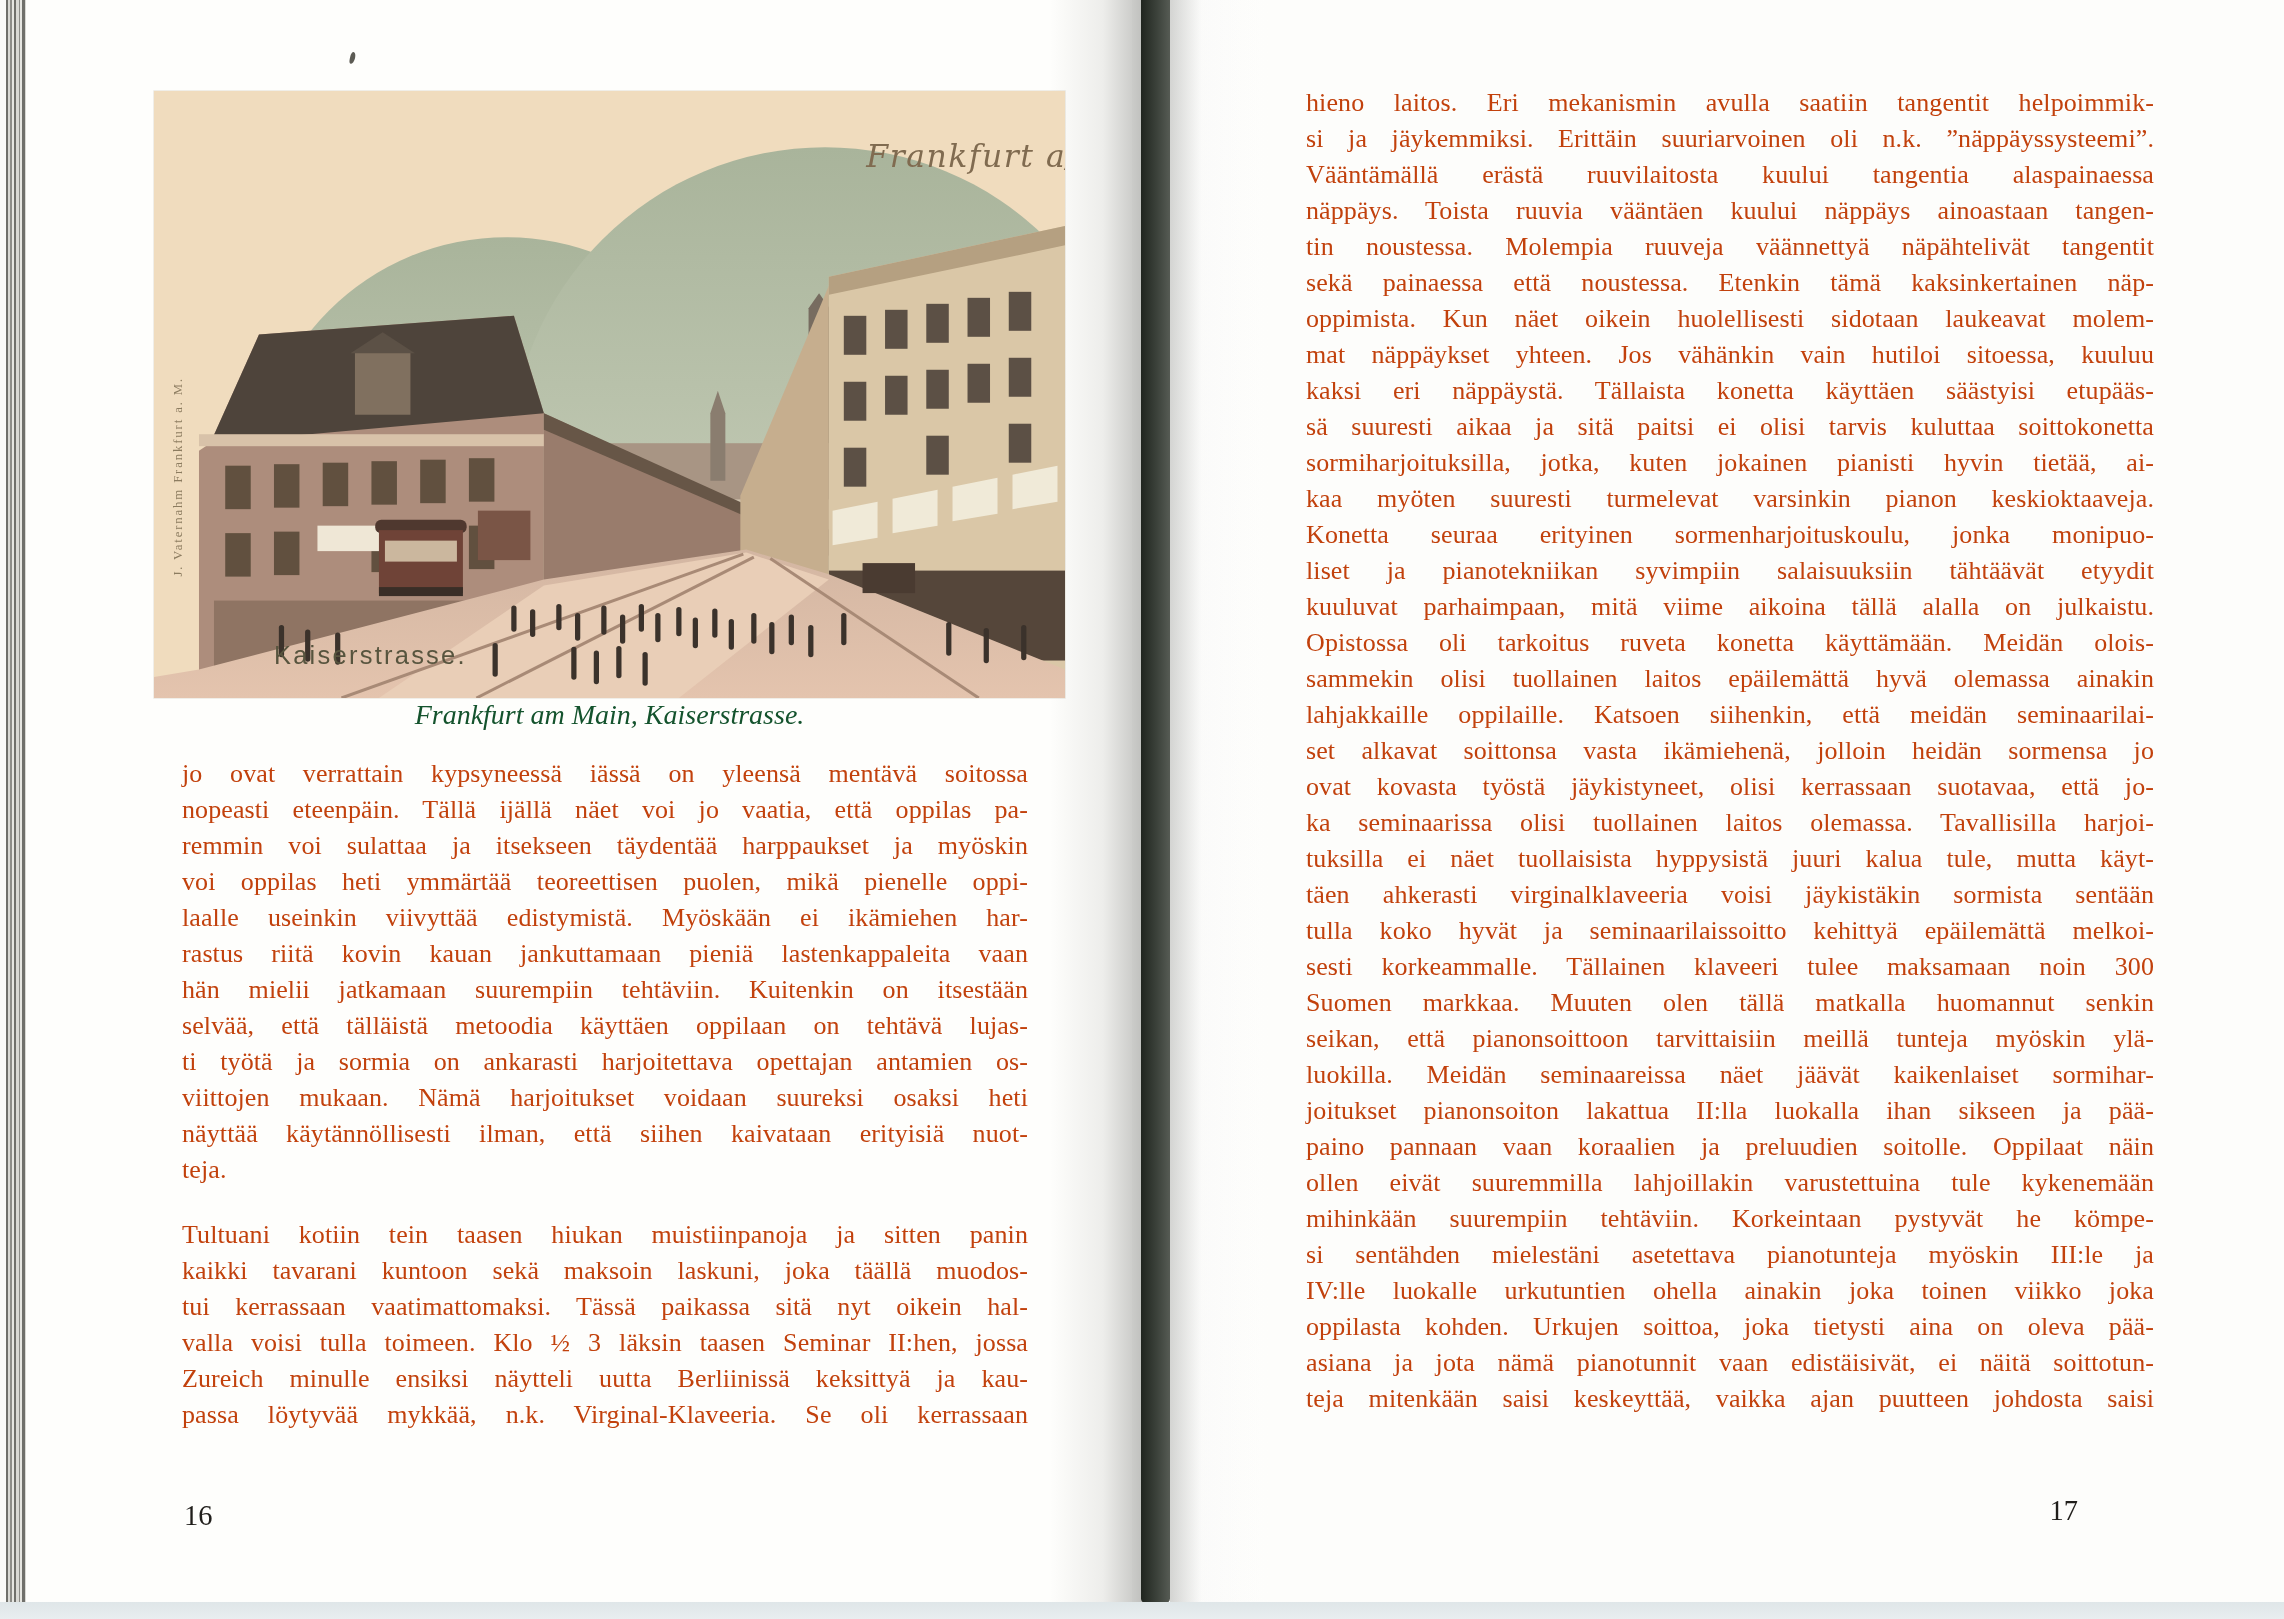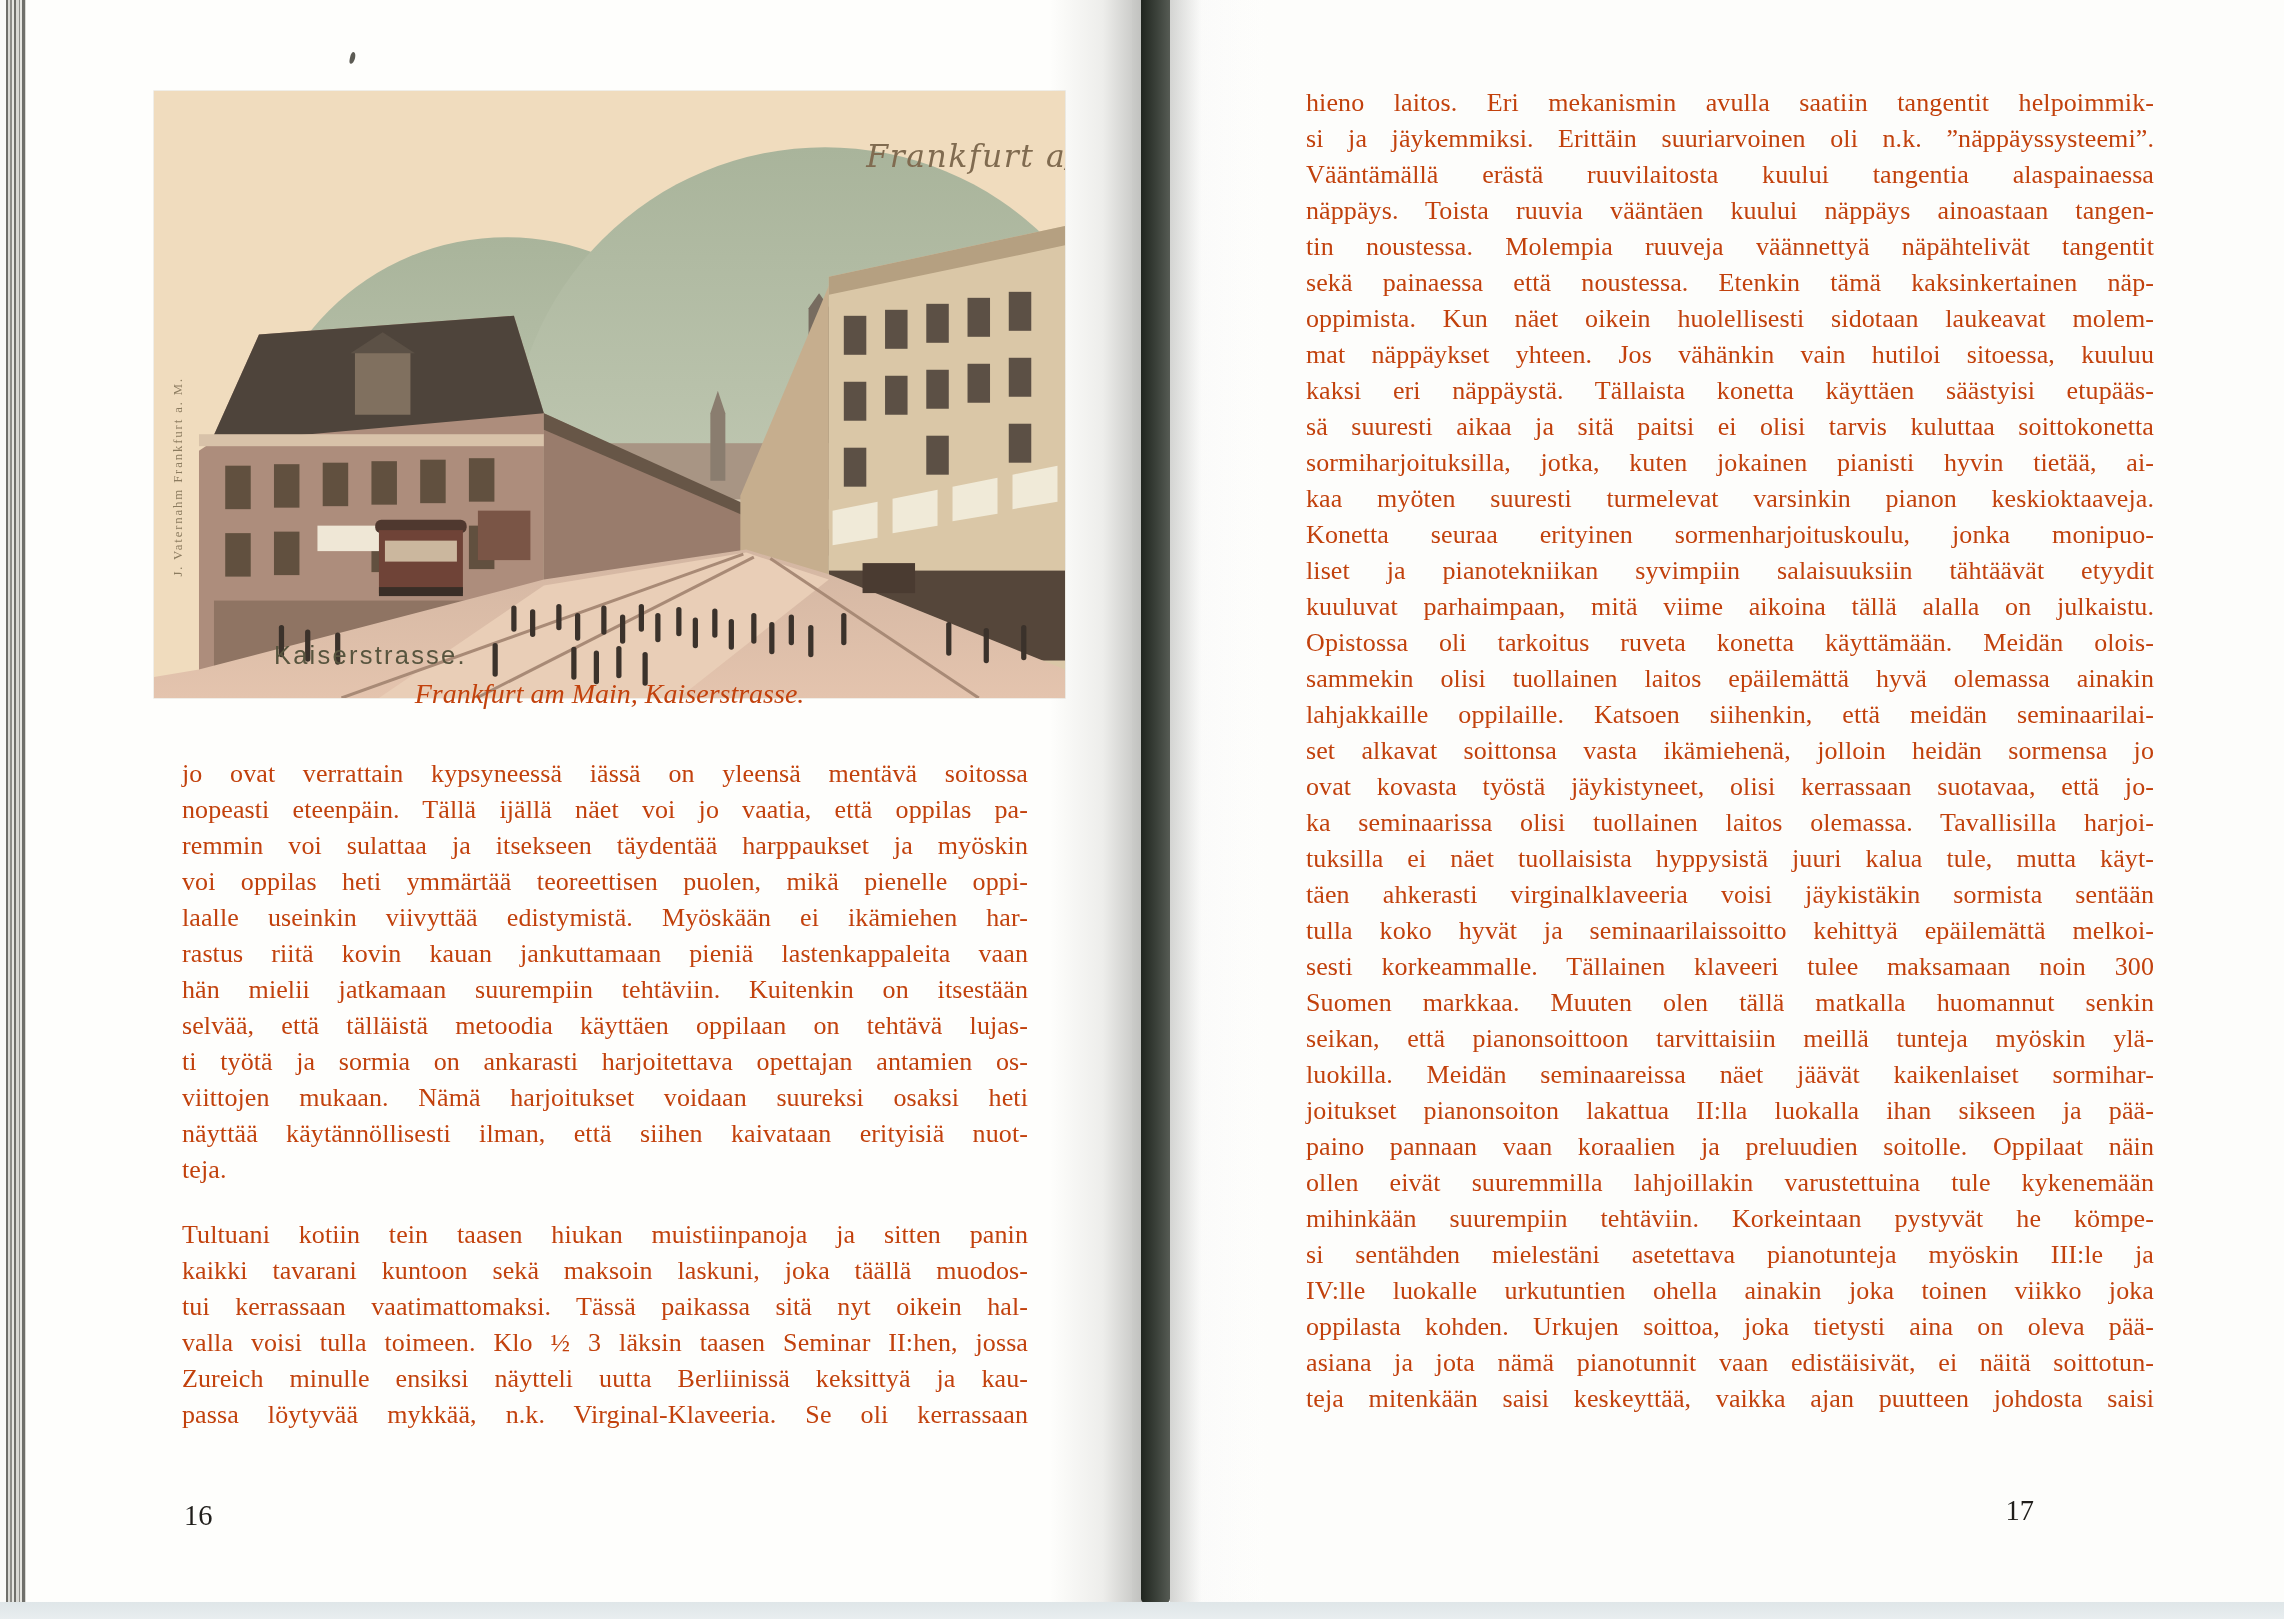--- a/index.html
+++ b/index.html
@@ -36,33 +36,33 @@
     background:linear-gradient(to bottom,#dfe6e8,#e9eef0);
   }
   .ink-speck{
     position:absolute;left:350px;top:52px;width:5.2px;height:12px;
     background:#3f3e36;border-radius:50% 50% 60% 40%;transform:rotate(12deg);opacity:.85;
   }
   
   .postcard{position:absolute;left:154px;top:91px;width:911px;height:607px;box-shadow:0 0 0 0.7px rgba(120,100,70,0.15);}
   .postcard svg{display:block;width:100%;height:100%;}
   .caption{
-    position:absolute;left:154px;top:678px;width:911px;
-    text-align:center;font-style:italic;font-size:28px;color:#c2410c;
+    position:absolute;left:154px;top:699px;width:911px;
+    text-align:center;font-style:italic;font-size:28px;color:#14532d;
   }
   
   .body-text{position:absolute;font-size:26px;line-height:36px;letter-spacing:0.1px;color:#c2410c;}
   .body-left{left:182px;top:756px;width:846px;}
   .body-right{left:1306px;top:85px;width:848px;}
   .para+.para{margin-top:29px;}
   .tline{text-align:justify;text-align-last:justify;white-space:normal;}
   .tline.short{text-align-last:left;}
   .pageno{position:absolute;font-size:28.5px;color:#201e1b;}
   .pageno-left{left:184px;top:1500px;}
-  .pageno-right{left:1936px;top:1495px;width:98px;text-align:right;}
+  .pageno-right{left:1980px;top:1495px;width:98px;text-align:right;}
 </style>
 </head>
 <body>
 
 <div>
 
   <div class="page page-left"></div>
   <div class="page page-right"></div>
 
   <div class="edge-stripes"></div>

